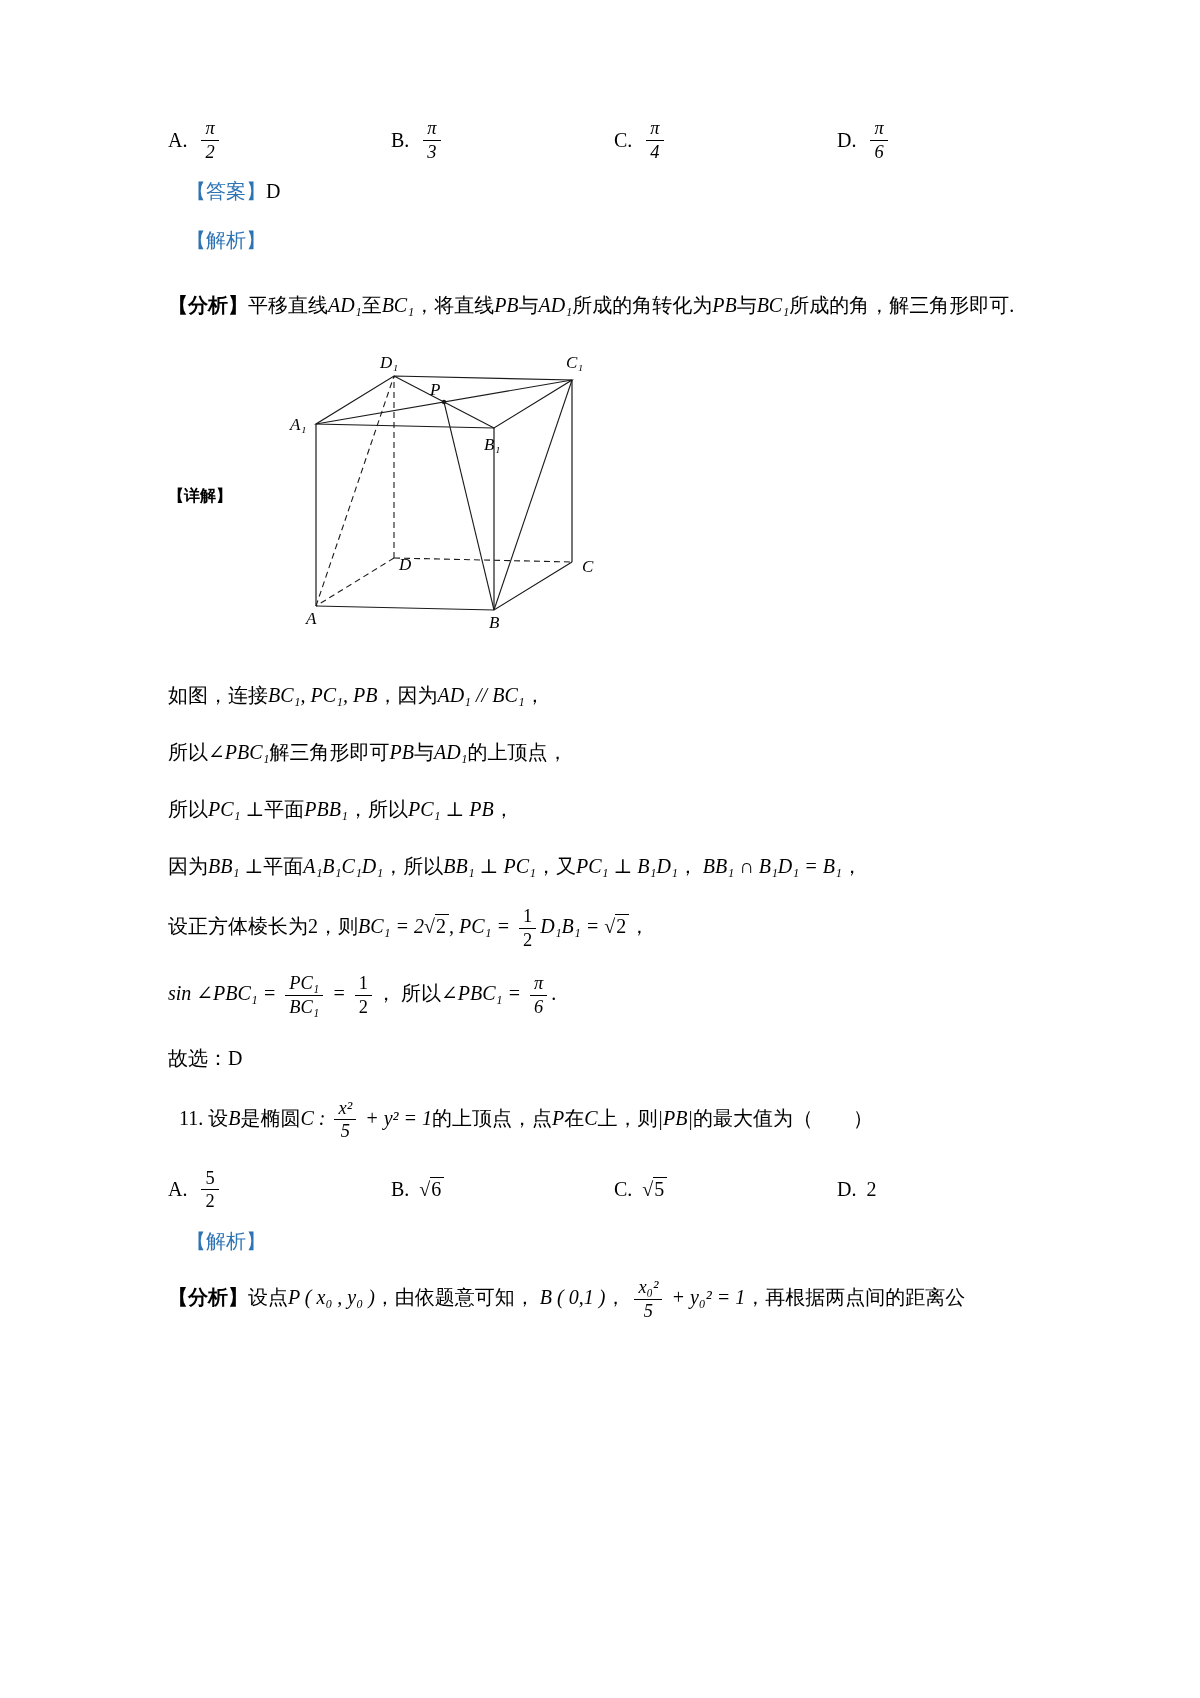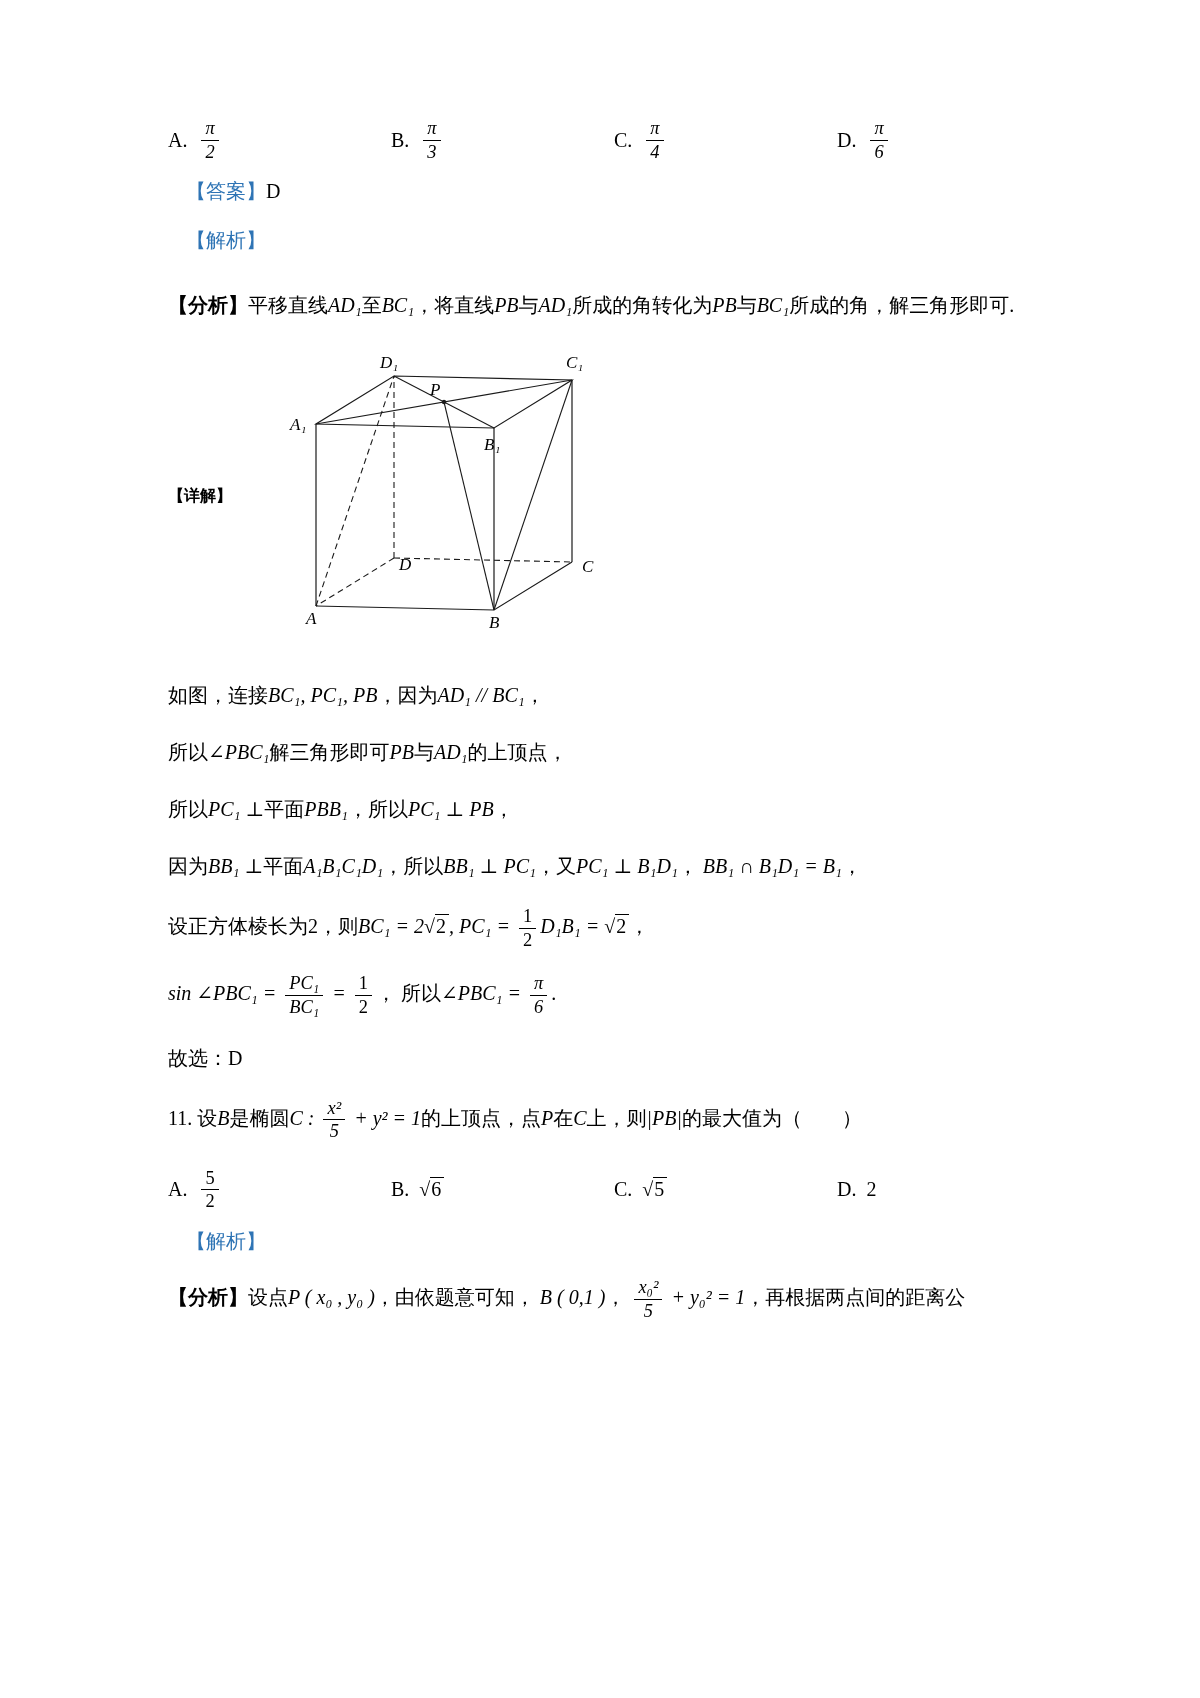--- a/index.html
+++ b/index.html
@@ -13,21 +13,21 @@
   .opt-lab { margin-right: 10px; }
   .opt-body { display: inline-flex; align-items: center; }
 
   .line { font-size: 20px; margin: 0 0 22px 18px; }
   .tag { color: var(--accent); }
   .btag { color: var(--ink); font-weight: bold; }
   .ans-val { color: var(--ink); }
 
   .para { font-size: 20px; line-height: 34px; margin: 0 0 23px 0; }
   .para-wide { line-height: 58px; margin-bottom: 6px; }
-  .tall-line { margin-top: 12px; margin-bottom: 26px; }
+  .tall-line { margin-top: 12px; margin-bottom: 26px; margin-left: 11px; }
 
   .ct { font-style: normal; }
   .mi { font-style: italic; font-family: "Liberation Serif", "DejaVu Serif", serif; }
 
   .frac { display: inline-block; vertical-align: middle; text-align: center; line-height: 1.12; font-size: 0.92em; margin: 0 4px; }
   .frac .fn { display: block; padding: 0 4px 1px 4px; border-bottom: 1.2px solid #000; }
   .frac .fd { display: block; padding-top: 1px; }
 
   .sqrt { white-space: nowrap; display: inline-block; vertical-align: baseline; }
   .sqrt .rad { font-style: normal; }

